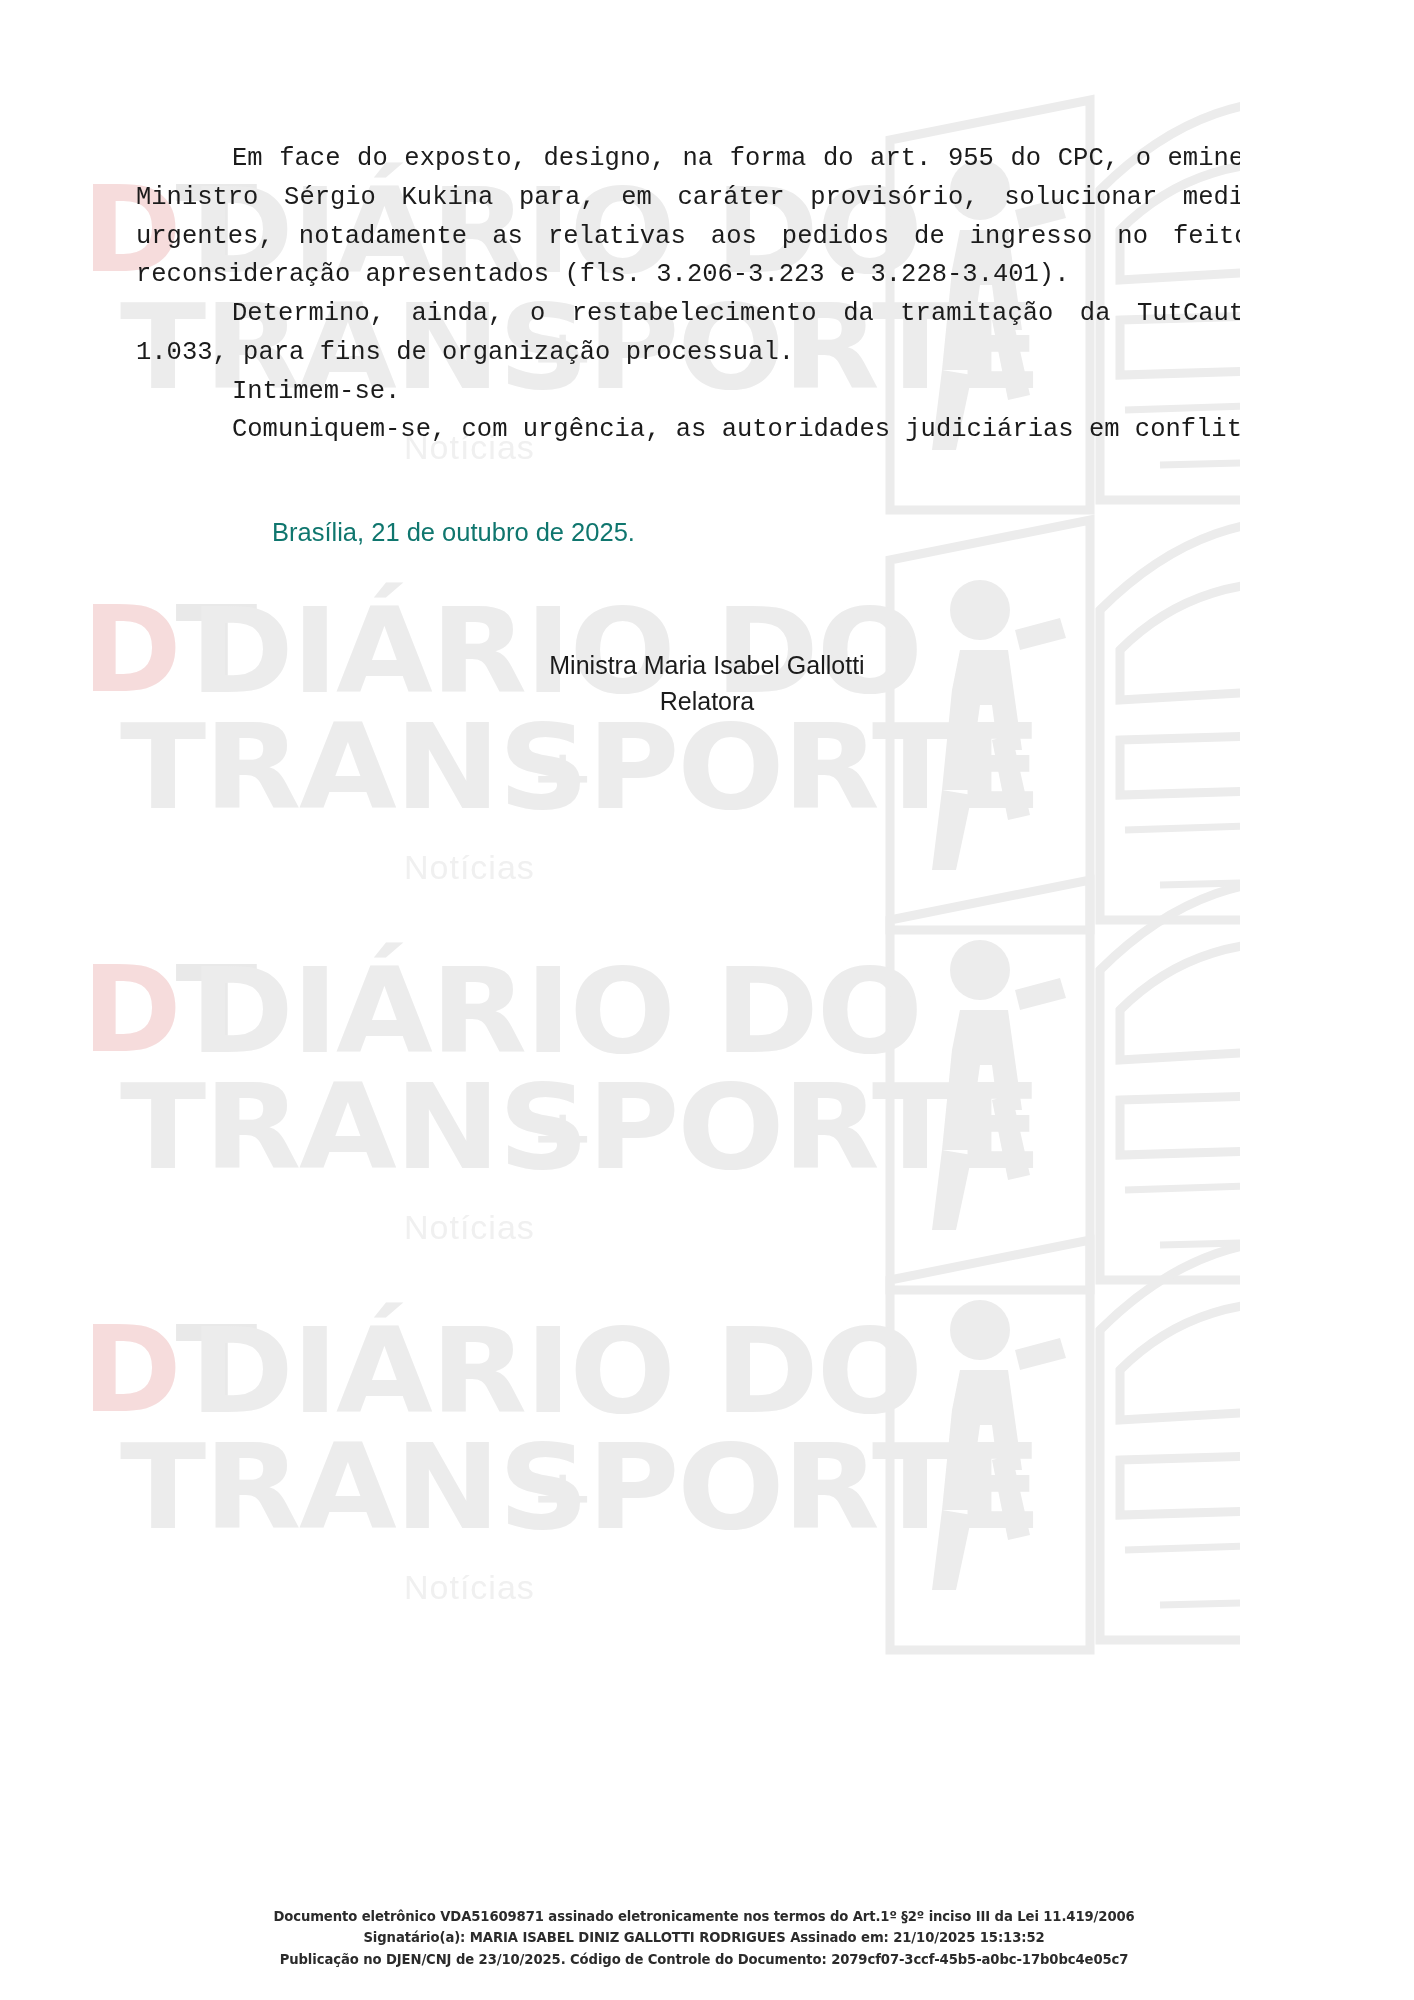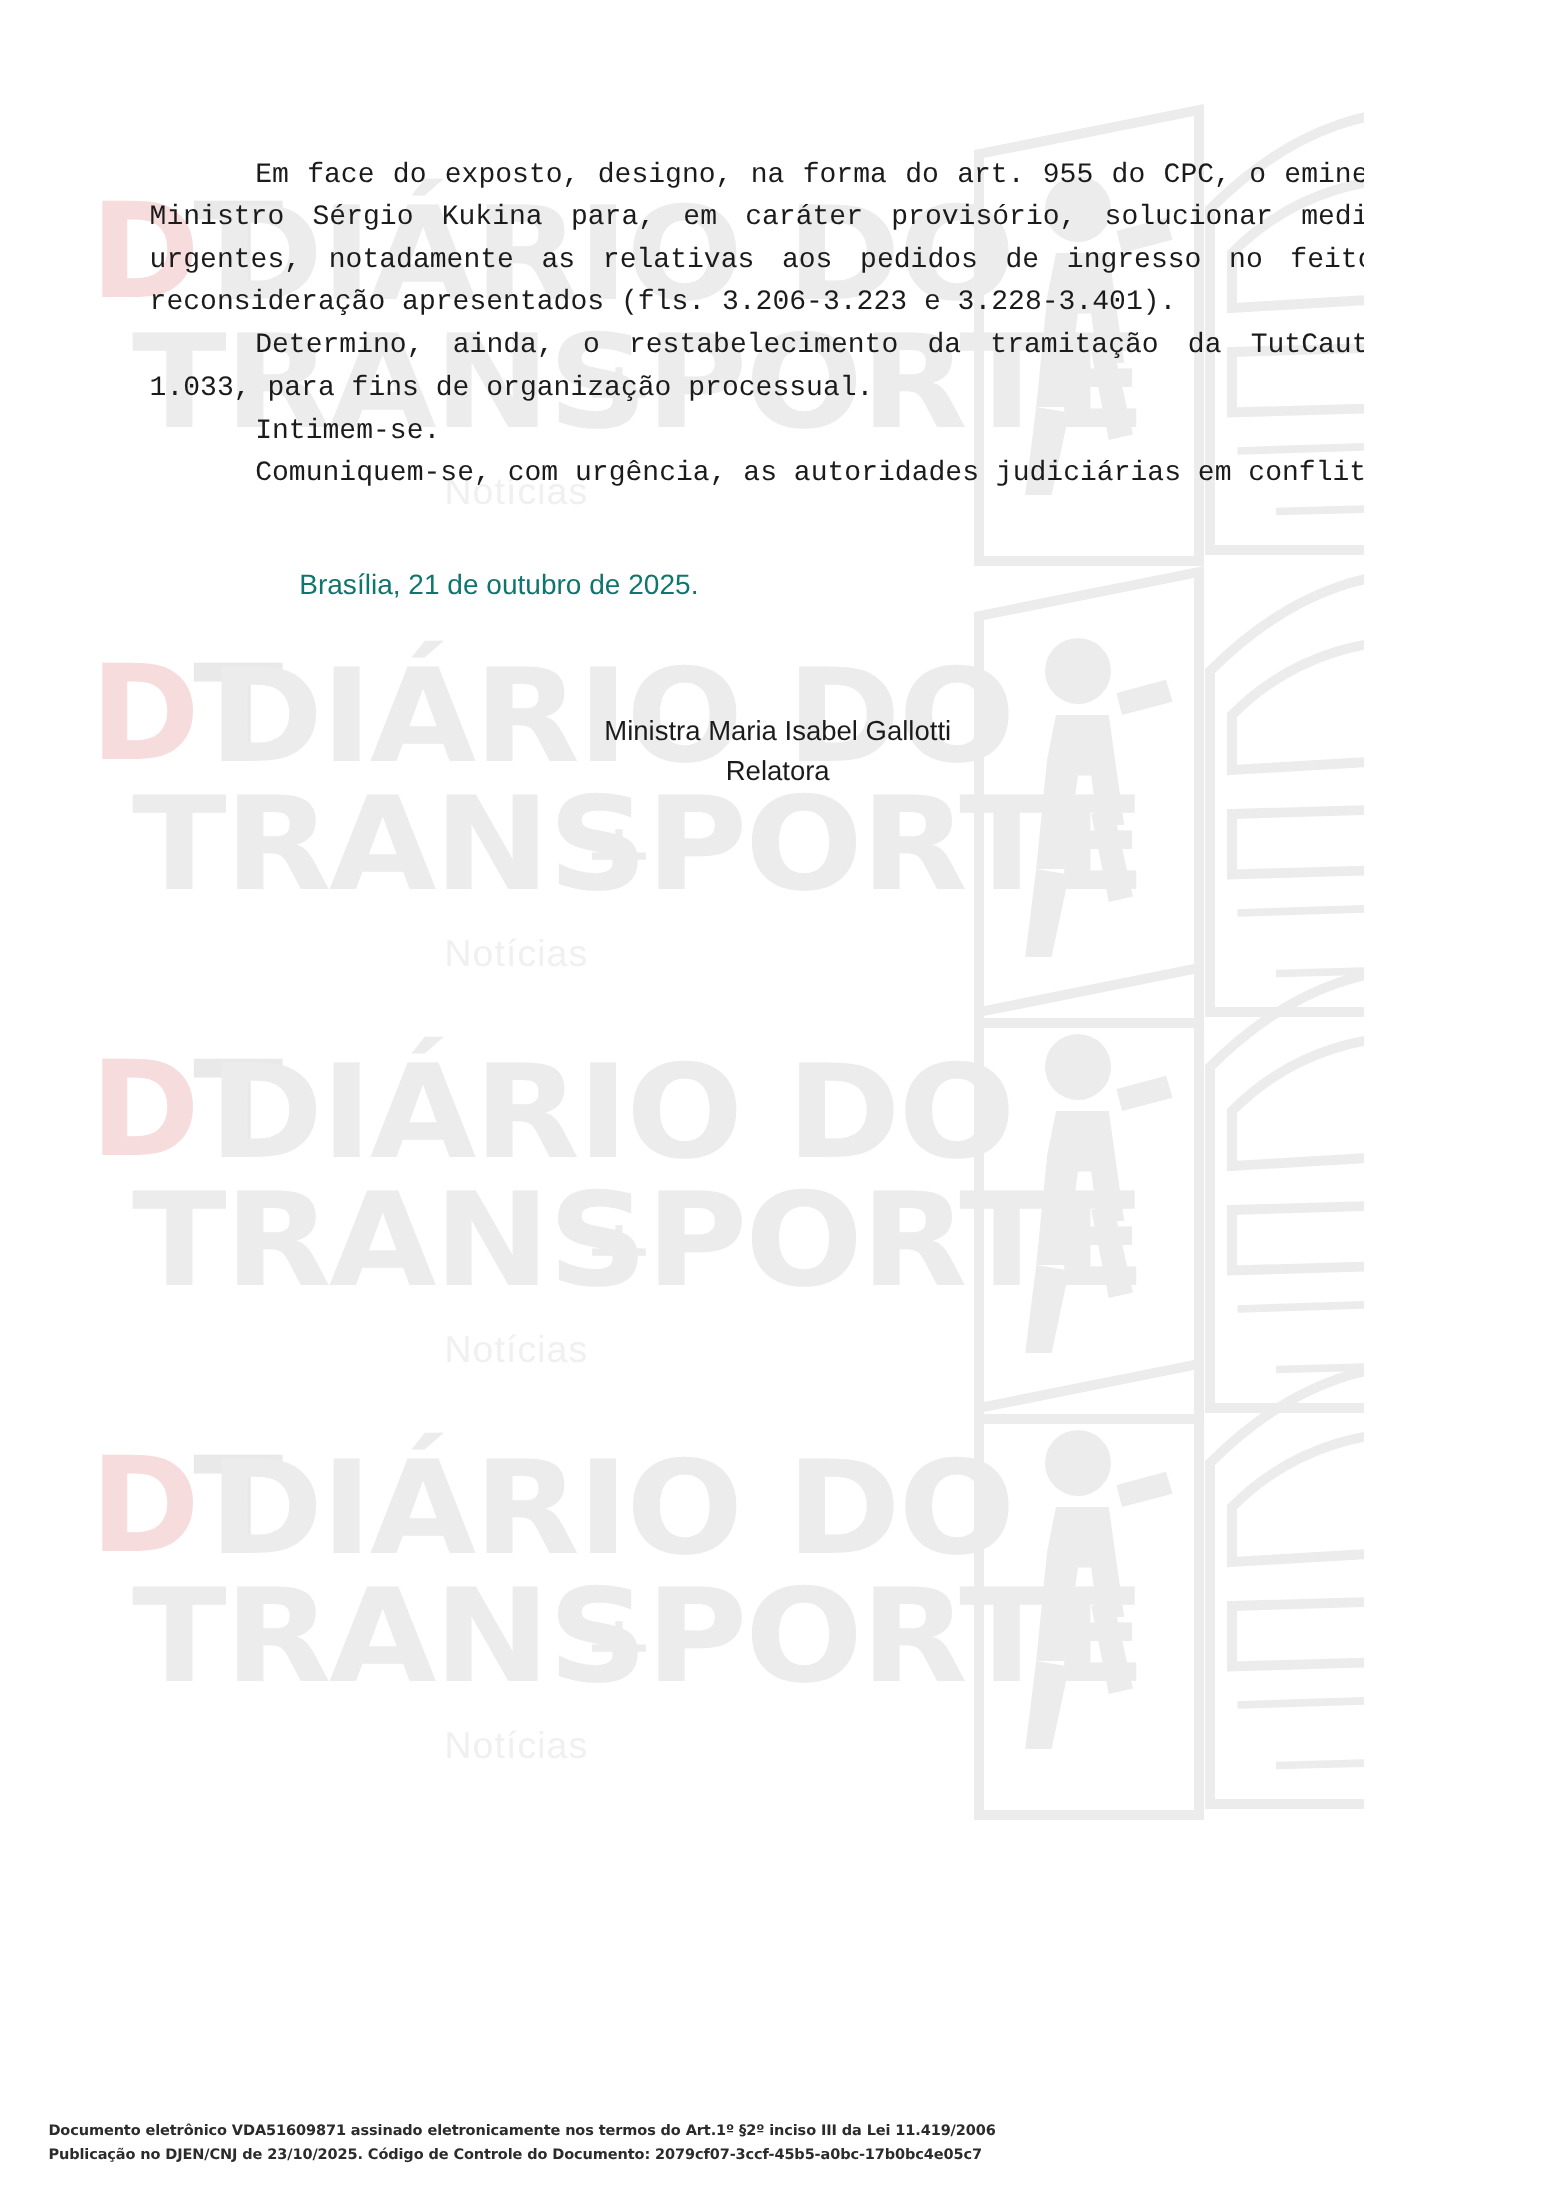--- a/index.html
+++ b/index.html
@@ -148,21 +148,21 @@
     bottom: 30px;
     width: 1320px;
     z-index: 3;
     font-family: "DejaVu Sans", sans-serif;
     font-size: 13.2px;
     font-weight: 700;
     line-height: 1.62;
     color: #2b2b2b;
     letter-spacing: -0.1px;
   }
-  .footer div { white-space: nowrap; }
+  .footer div { white-space: nowrap; text-align: center; }
 </style>
 </head>
 <body>
 
 <div class="page">
 
   <div class="wm-layer">
 
     <div class="wm-block wm-b1">
       <svg class="wm-bus" viewBox="0 0 760 460">
@@ -276,16 +276,17 @@
     <div class="city-line">Brasília, 21 de outubro de 2025.</div>
 
     <div class="signature">
       <div>Ministra Maria Isabel Gallotti</div>
       <div>Relatora</div>
     </div>
   </div>
 
   <div class="footer">
     <div>Documento eletrônico VDA51609871 assinado eletronicamente nos termos do Art.1º §2º inciso III da Lei 11.419/2006</div>
+    <div>Signatário(a):  MARIA ISABEL DINIZ GALLOTTI RODRIGUES   Assinado em: 21/10/2025 15:13:52</div>
     <div>Publicação no DJEN/CNJ de 23/10/2025. Código de Controle do Documento: 2079cf07-3ccf-45b5-a0bc-17b0bc4e05c7</div>
   </div>
 
 </div>
 
 </body></html>

